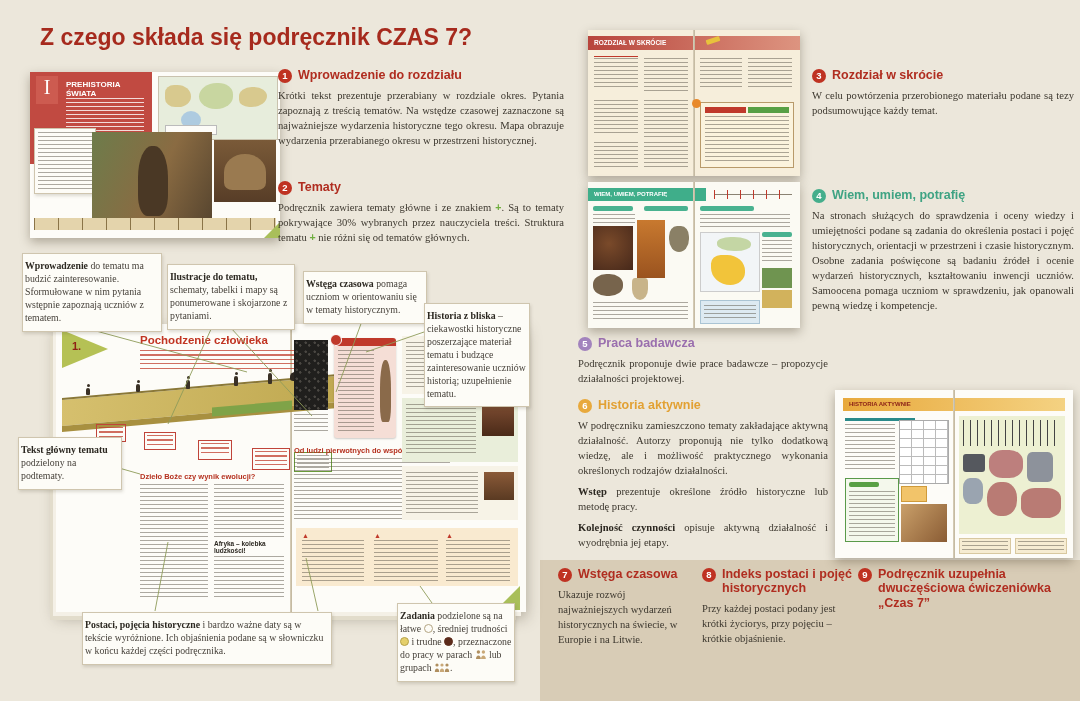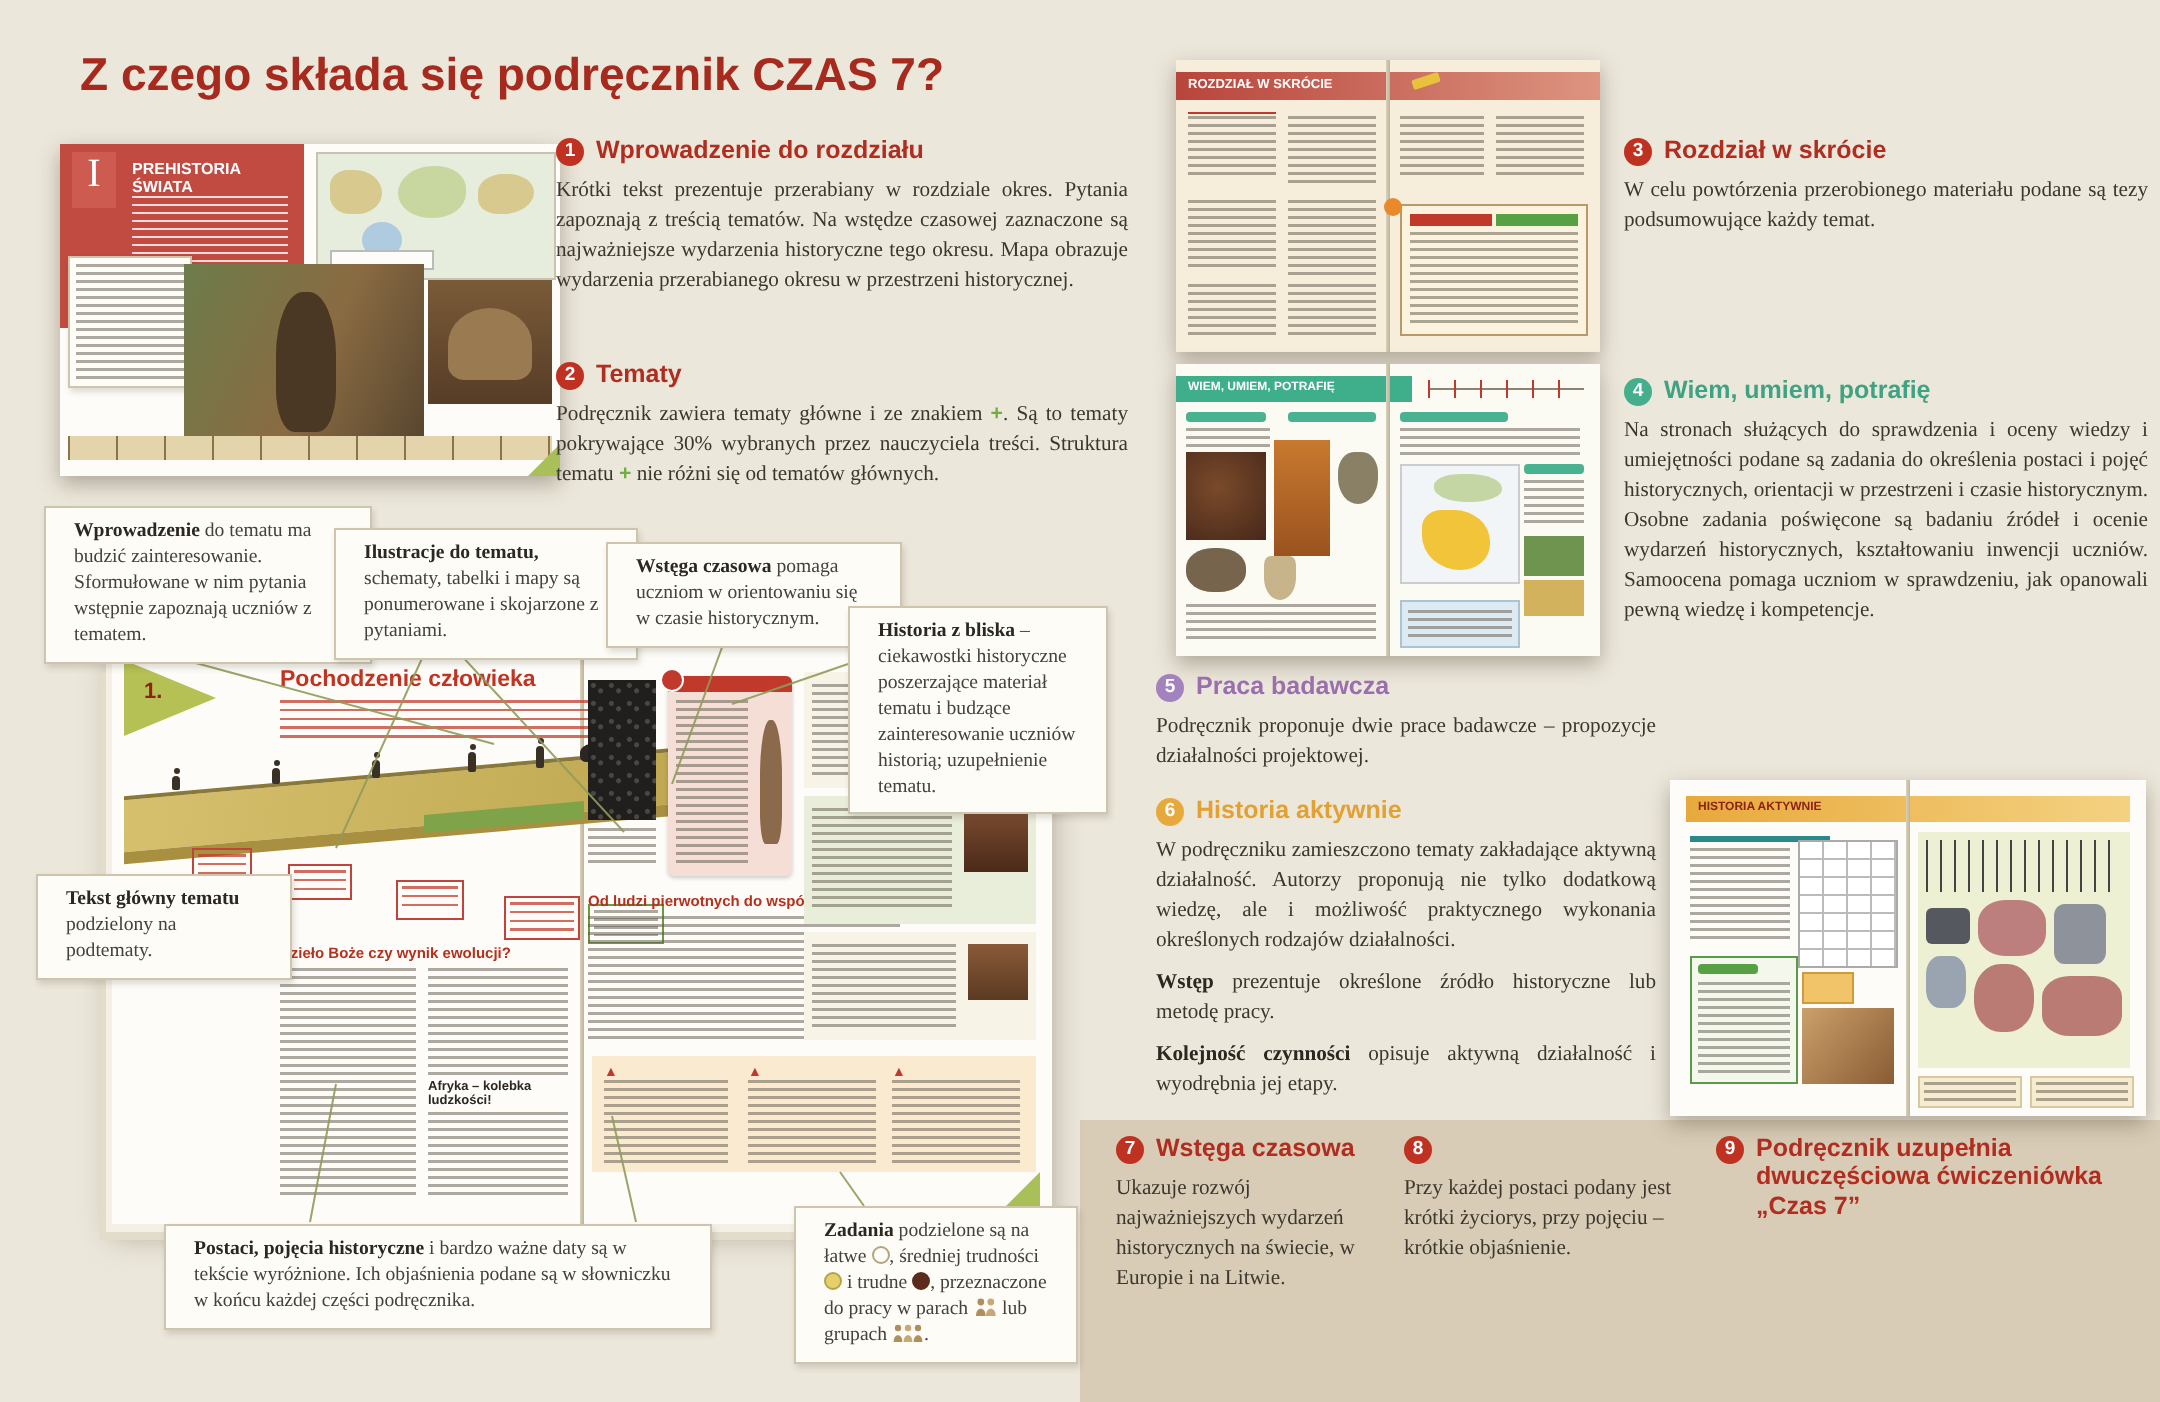--- a/index.html
+++ b/index.html
@@ -14,21 +14,21 @@
   .item-title{font-weight:bold;font-size:12.5px;color:#b02d20;line-height:1.15;}
   .item-body{font-size:10.6px;line-height:1.42;margin-top:5px;text-align:justify;}
   .g .badge{background:#45ae8c}.g .item-title{color:#3fa383}
   .p .badge{background:#a283bd}.p .item-title{color:#9a6fae}
   .o .badge{background:#e8a93c}.o .item-title{color:#e2a133}
   .plus{color:#6fae3f;font-weight:bold;font-family:"Liberation Sans",sans-serif;}
   .lead{font-weight:bold;color:#2c2821;}
   .item-body p{margin:0 0 6px 0;}
   
   .callout{background:#fdfcf7;border:1px solid #cfc5ae;box-shadow:1px 2px 3px rgba(80,70,50,.18);
-           padding:6px 14px;font-size:9.8px;line-height:1.32;color:#46413a;text-align:left;}
+           padding:6px 2px;font-size:9.8px;line-height:1.32;color:#46413a;text-align:left;}
   
   .ph{background-image:repeating-linear-gradient(to bottom,rgba(92,86,74,.5) 0,rgba(92,86,74,.5) 1.3px,transparent 1.3px,transparent 4px);}
   .ph-w{background-image:repeating-linear-gradient(to bottom,rgba(255,255,255,.8) 0,rgba(255,255,255,.8) 1.2px,transparent 1.2px,transparent 4px);}
   .ph-r{background-image:repeating-linear-gradient(to bottom,rgba(193,62,45,.75) 0,rgba(193,62,45,.75) 1.3px,transparent 1.3px,transparent 4.4px);}
   
   .spread{background:#fdfcf8;box-shadow:0 4px 10px rgba(60,50,30,.35);}
   .gutter{width:2px;background:linear-gradient(90deg,#d9d0bc,#bfb49a);}
   .corner-tri{width:0;height:0;border-bottom:16px solid #a9bf5a;border-left:16px solid transparent;}
   .band-title{font-family:"Liberation Sans",sans-serif;font-weight:bold;color:#fff;}
   .chip{background:#49b290;border-radius:2px;}
@@ -317,21 +317,21 @@
     </g>
   </svg>
 
   <div class="abs callout" style="left:22px;top:253px;width:134px;">
     <span class="lead">Wprowadzenie</span><span> do tematu ma budzić zainteresowanie. Sformułowane w nim pytania wstępnie zapoznają uczniów z tematem.</span>
   </div>
   <div class="abs callout" style="left:167px;top:264px;width:122px;">
     <span class="lead">Ilustracje do tematu,</span><span> schematy, tabelki i mapy są ponumerowane i skojarzone z pytaniami.</span>
   </div>
   <div class="abs callout" style="left:303px;top:271px;width:118px;">
-    <span class="lead">Wstęga czasowa</span><span> pomaga uczniom w orientowaniu się w czasie historycznym.</span>
+    <span class="lead">Wstęga czasowa</span><span> pomaga uczniom w orientowaniu się w tematy historycznym.</span>
   </div>
   <div class="abs callout" style="left:424px;top:271px;width:100px;margin-top:32px;">
     <span class="lead">Historia z bliska</span><span> – ciekawostki historyczne poszerzające materiał tematu i budzące zainteresowanie uczniów historią; uzupełnienie tematu.</span>
   </div>
   <div class="abs callout" style="left:18px;top:437px;width:98px;">
     <span class="lead">Tekst główny tematu</span><span> podzielony na podtematy.</span>
   </div>
   <div class="abs callout" style="left:82px;top:612px;width:244px;">
     <span class="lead">Postaci, pojęcia historyczne</span><span> i bardzo ważne daty są w tekście wyróżnione. Ich objaśnienia podane są w słowniczku w końcu każdej części podręcznika.</span>
   </div>
@@ -355,20 +355,21 @@
     <div class="item-head">
       <span class="badge">7</span>
       <span class="item-title">Wstęga czasowa</span>
     </div>
     <div class="item-body" style="text-align:left;">Ukazuje rozwój najważniejszych wydarzeń historycznych na świecie, w Europie i na Litwie.</div>
   </div>
 
   <div class="abs" style="left:702px;top:567px;width:152px;">
     <div class="item-head">
       <span class="badge">8</span>
+      <span class="item-title">Indeks postaci i pojęć historycznych</span>
     </div>
     <div class="item-body" style="text-align:left;">Przy każdej postaci podany jest krótki życiorys, przy pojęciu – krótkie objaśnienie.</div>
   </div>
 
   <div class="abs" style="left:858px;top:567px;width:212px;">
     <div class="item-head">
       <span class="badge">9</span>
       <span class="item-title">Podręcznik uzupełnia dwuczęściowa ćwiczeniówka „Czas 7”</span>
     </div>
   </div>

